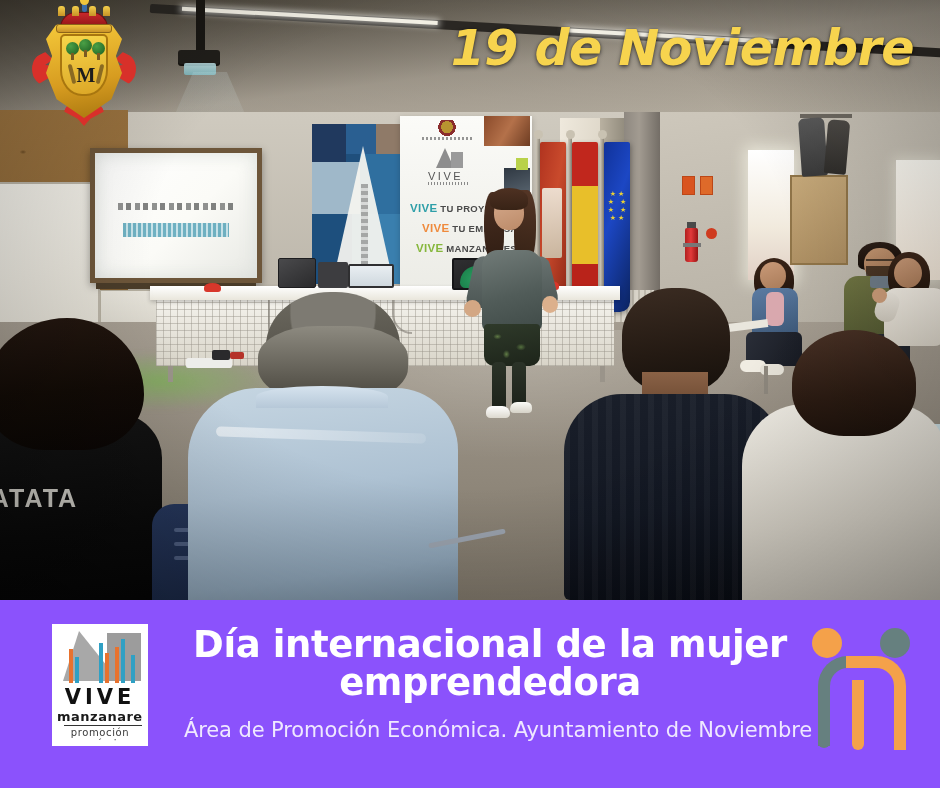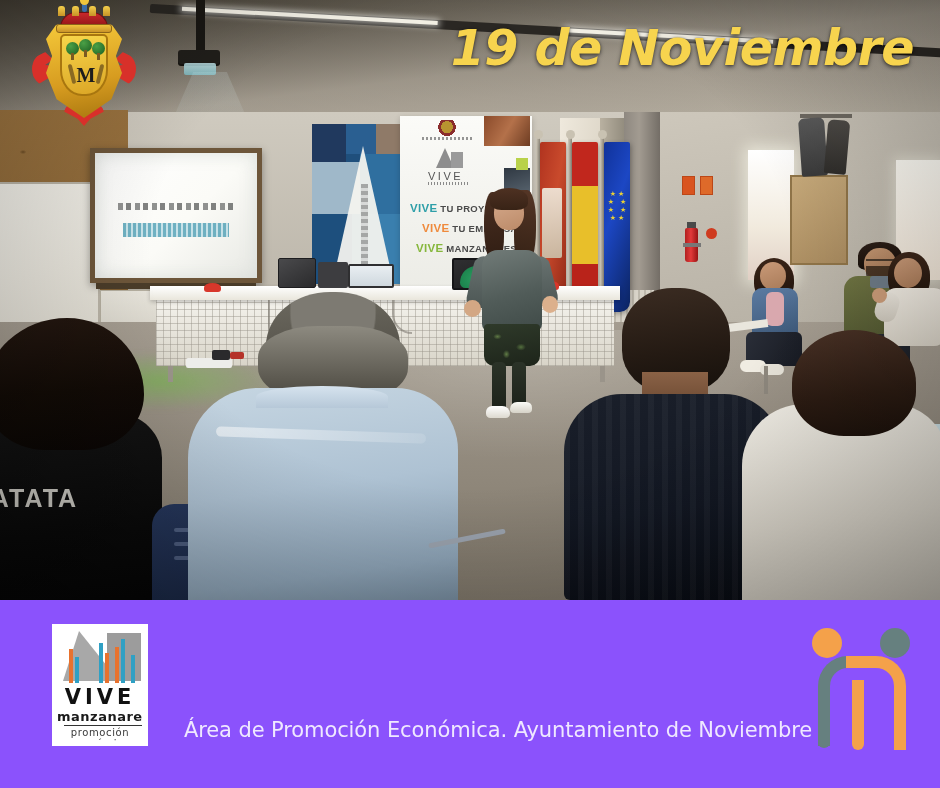--- a/index.html
+++ b/index.html
@@ -726,20 +726,24 @@
           <div class="vbar vb6"></div>
           <div class="vbar vb7"></div>
         </div>
         <div class="vl-vive">VIVE</div>
         <div class="vl-manz">manzanares</div>
         <div class="vl-rule"></div>
         <div class="vl-prom">promoción económica</div>
       </div>
     </div>
 
+    <div class="btitle">
+      <div>Día internacional de la mujer</div>
+      <div>emprendedora</div>
+    </div>
 
     <div class="bsub">Área de Promoción Económica. Ayuntamiento de Noviembre</div>
 
     <div class="mlogo">
       <div class="mh-o"></div>
       <div class="mh-g"></div>
       <div class="m-left"></div>
       <div class="m-right"></div>
       <div class="m-stemL"></div>
       <div class="m-stemR"></div>

